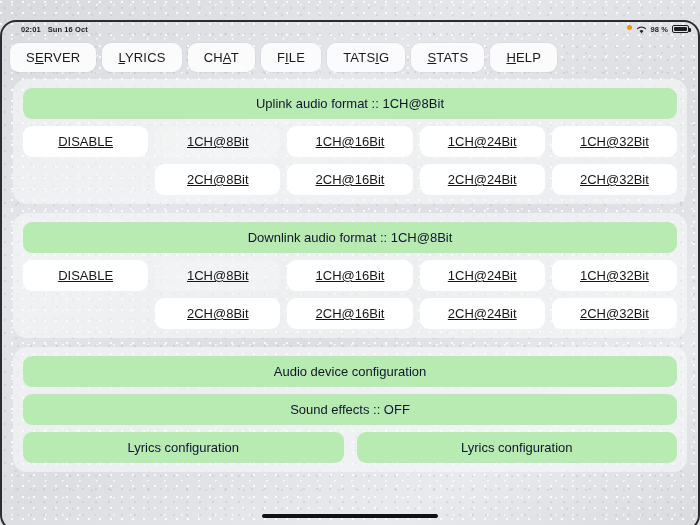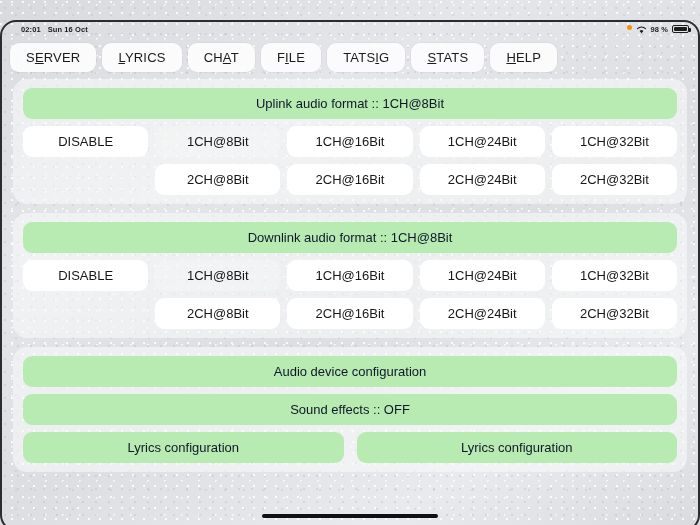--- a/index.html
+++ b/index.html
@@ -145,20 +145,21 @@
     border: none;
     border-radius: 9px;
     background: #ffffff;
     font-family: "Liberation Sans", sans-serif;
     font-size: 13px;
     color: #171717;
     cursor: pointer;
     display: flex;
     align-items: center;
     justify-content: center;
+    text-decoration: underline;
   }
   .opt.is-selected {
     background: rgba(246,247,248,0.42);
   }
   .opt.is-spacer {
     background: transparent;
     pointer-events: none;
   }
 
   

